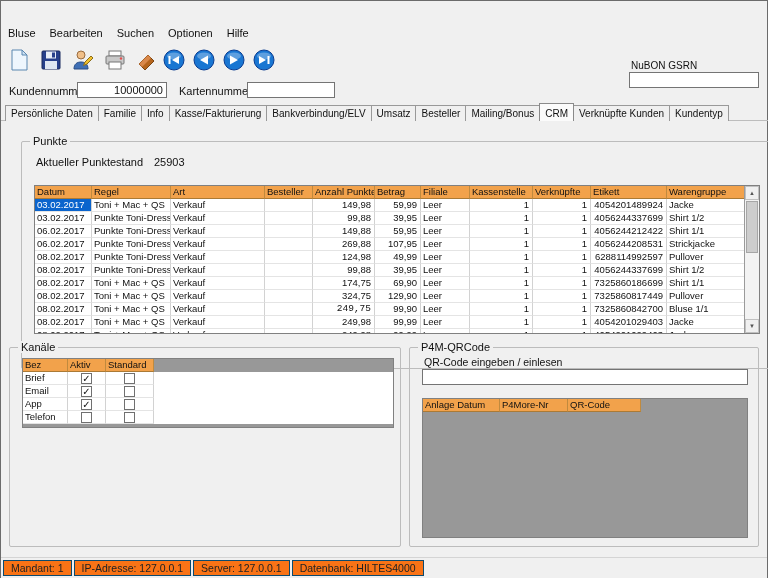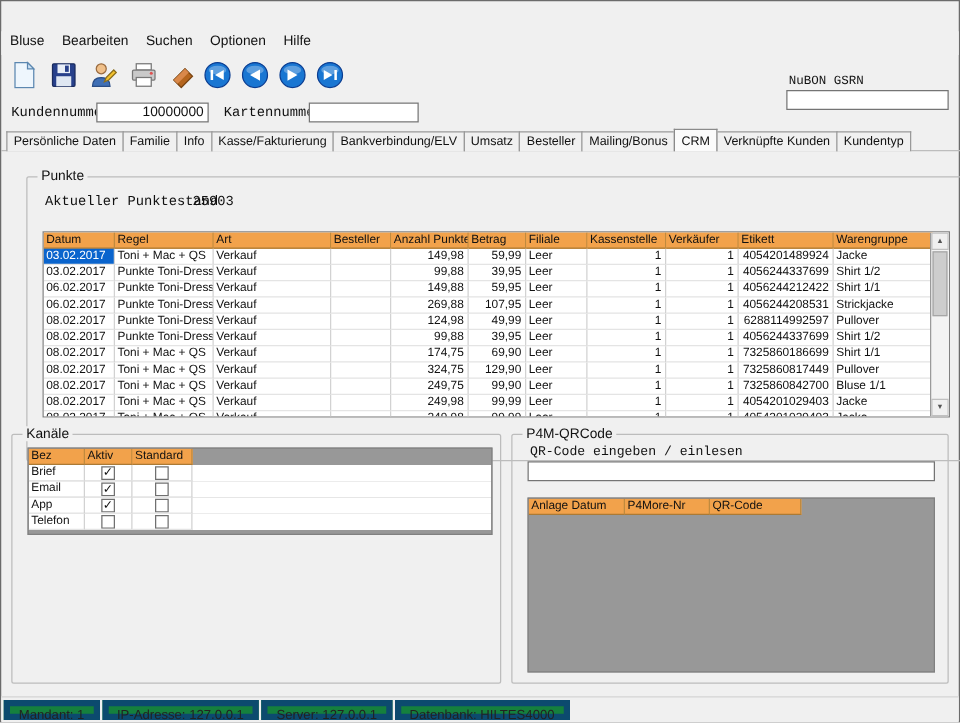--- a/index.html
+++ b/index.html
@@ -17,21 +17,21 @@
   
   .menubar{position:absolute;left:0;top:24px;width:100%;height:19px;background:#f0f0f0;display:flex;font-size:11px;color:#111;}
   .menu-item{padding:2px 7px 0 7px;}
 
   
   .toolbar{position:absolute;left:0;top:44px;width:100%;height:31px;}
   .tool-btn{position:absolute;top:1px;width:28px;height:28px;display:flex;align-items:center;justify-content:center;}
   .nav-btn{position:absolute;top:4px;width:22px;height:22px;}
 
   
-  .lbl{position:absolute;font-size:11px;color:#111;white-space:nowrap;font-family:Liberation Mono, monospace;}
+  .lbl{position:absolute;font-size:11px;color:#111;white-space:nowrap;}
   .textbox{position:absolute;background:#fff;border:1px solid #747474;font-size:11px;padding:4px 3px;font-family:"Liberation Sans",sans-serif;color:#111;}
   .tb-right{text-align:right;}
 
   
   .tabstrip{position:absolute;left:4px;top:102px;height:18px;display:flex;align-items:flex-end;white-space:nowrap;}
   .tab{flex:0 0 auto;height:16px;border:1px solid #999;border-bottom:none;background:#f0f0f0;padding:2px 5px 0 5px;font-size:10px;margin-right:-1px;color:#111;}
   .tab.selected{height:18px;background:#fbfbfb;padding-top:4px;position:relative;z-index:2;border-color:#8a8a8a;}
   .tabline{position:absolute;left:0;top:119px;width:768px;height:1px;background:#bdbdbd;}
 
   
@@ -53,21 +53,21 @@
   .sb-btn{position:absolute;left:0;width:14px;height:14px;background:#f0f0f0;border:1px solid #c0c0c0;text-align:center;font-size:6px;line-height:12px;color:#555;}
   .sb-up{top:0;} .sb-down{bottom:0;}
   .sb-thumb{position:absolute;left:1px;top:15px;width:12px;height:52px;background:#cdcdcd;border:1px solid #a6a6a6;}
 
   
   .ck{display:flex;align-items:center;justify-content:center;}
   .cb{width:11px;height:11px;background:#fff;border:1px solid #707070;font-size:10px;line-height:9px;text-align:center;color:#111;}
 
   
   .statusbar{position:absolute;left:0;top:556px;width:100%;height:21px;background:#f0f0f0;border-top:1px solid #d4d4d4;display:flex;padding:2px 0 0 2px;}
-  .status-seg{flex:0 0 auto;height:16px;line-height:14px;border:5px solid #0c4a6e;background:#15803d;font-size:10.5px;padding:0 7px;margin-right:2px;color:#222;}
+  .status-seg{flex:0 0 auto;height:16px;line-height:14px;border:1px solid #0c4a6e;background:#f97316;font-size:10.5px;padding:0 7px;margin-right:2px;color:#222;}
 </style>
 </head>
 <body>
 
 <div id="win">
 
 
   <div class="menubar">
       <div class="menu-item">Bluse</div>
       <div class="menu-item">Bearbeiten</div>
@@ -175,21 +175,21 @@
     <div class="grid" style="left:12px;top:43px;width:726px;height:149px;">
       <div class="ghead-row" style="width:711px;">
           <div class="gcell ghead" style="width: 57px;">Datum</div>
           <div class="gcell ghead" style="width: 79px;">Regel</div>
           <div class="gcell ghead" style="width: 94px;">Art</div>
           <div class="gcell ghead" style="width: 48px;">Besteller</div>
           <div class="gcell ghead" style="width: 62px;">Anzahl Punkte</div>
           <div class="gcell ghead" style="width: 46px;">Betrag</div>
           <div class="gcell ghead" style="width: 49px;">Filiale</div>
           <div class="gcell ghead" style="width: 63px;">Kassenstelle</div>
-          <div class="gcell ghead" style="width: 58px;">Verkäufer</div>
+          <div class="gcell ghead" style="width: 58px;">Verknüpfte</div>
           <div class="gcell ghead" style="width: 76px;">Etikett</div>
           <div class="gcell ghead" style="width: 79px;">Warengruppe</div>
         </div>
       <div>
           <div class="grow">
             <div class="gcell sel" style="width: 57px;">03.02.2017</div>
             <div class="gcell" style="width: 79px;">Toni + Mac + QS</div>
             <div class="gcell" style="width: 94px;">Verkauf</div>
             <div class="gcell" style="width: 48px;"></div>
             <div class="gcell num" style="width: 62px;">149,98</div>
@@ -289,21 +289,21 @@
             <div class="gcell num" style="width: 63px;">1</div>
             <div class="gcell num" style="width: 58px;">1</div>
             <div class="gcell num" style="width: 76px;">7325860817449</div>
             <div class="gcell" style="width: 79px;">Pullover</div>
           </div>
           <div class="grow">
             <div class="gcell" style="width: 57px;">08.02.2017</div>
             <div class="gcell" style="width: 79px;">Toni + Mac + QS</div>
             <div class="gcell" style="width: 94px;">Verkauf</div>
             <div class="gcell" style="width: 48px;"></div>
-            <div class="gcell num" style="width: 62px;">249,75</div>
+            <div class="gcell num" style="width: 62px; font-family: Liberation Mono, monospace;">249,75</div>
             <div class="gcell num" style="width: 46px;">99,90</div>
             <div class="gcell" style="width: 49px;">Leer</div>
             <div class="gcell num" style="width: 63px;">1</div>
             <div class="gcell num" style="width: 58px;">1</div>
             <div class="gcell num" style="width: 76px;">7325860842700</div>
             <div class="gcell" style="width: 79px;">Bluse 1/1</div>
           </div>
           <div class="grow">
             <div class="gcell" style="width: 57px;">08.02.2017</div>
             <div class="gcell" style="width: 79px;">Toni + Mac + QS</div>

